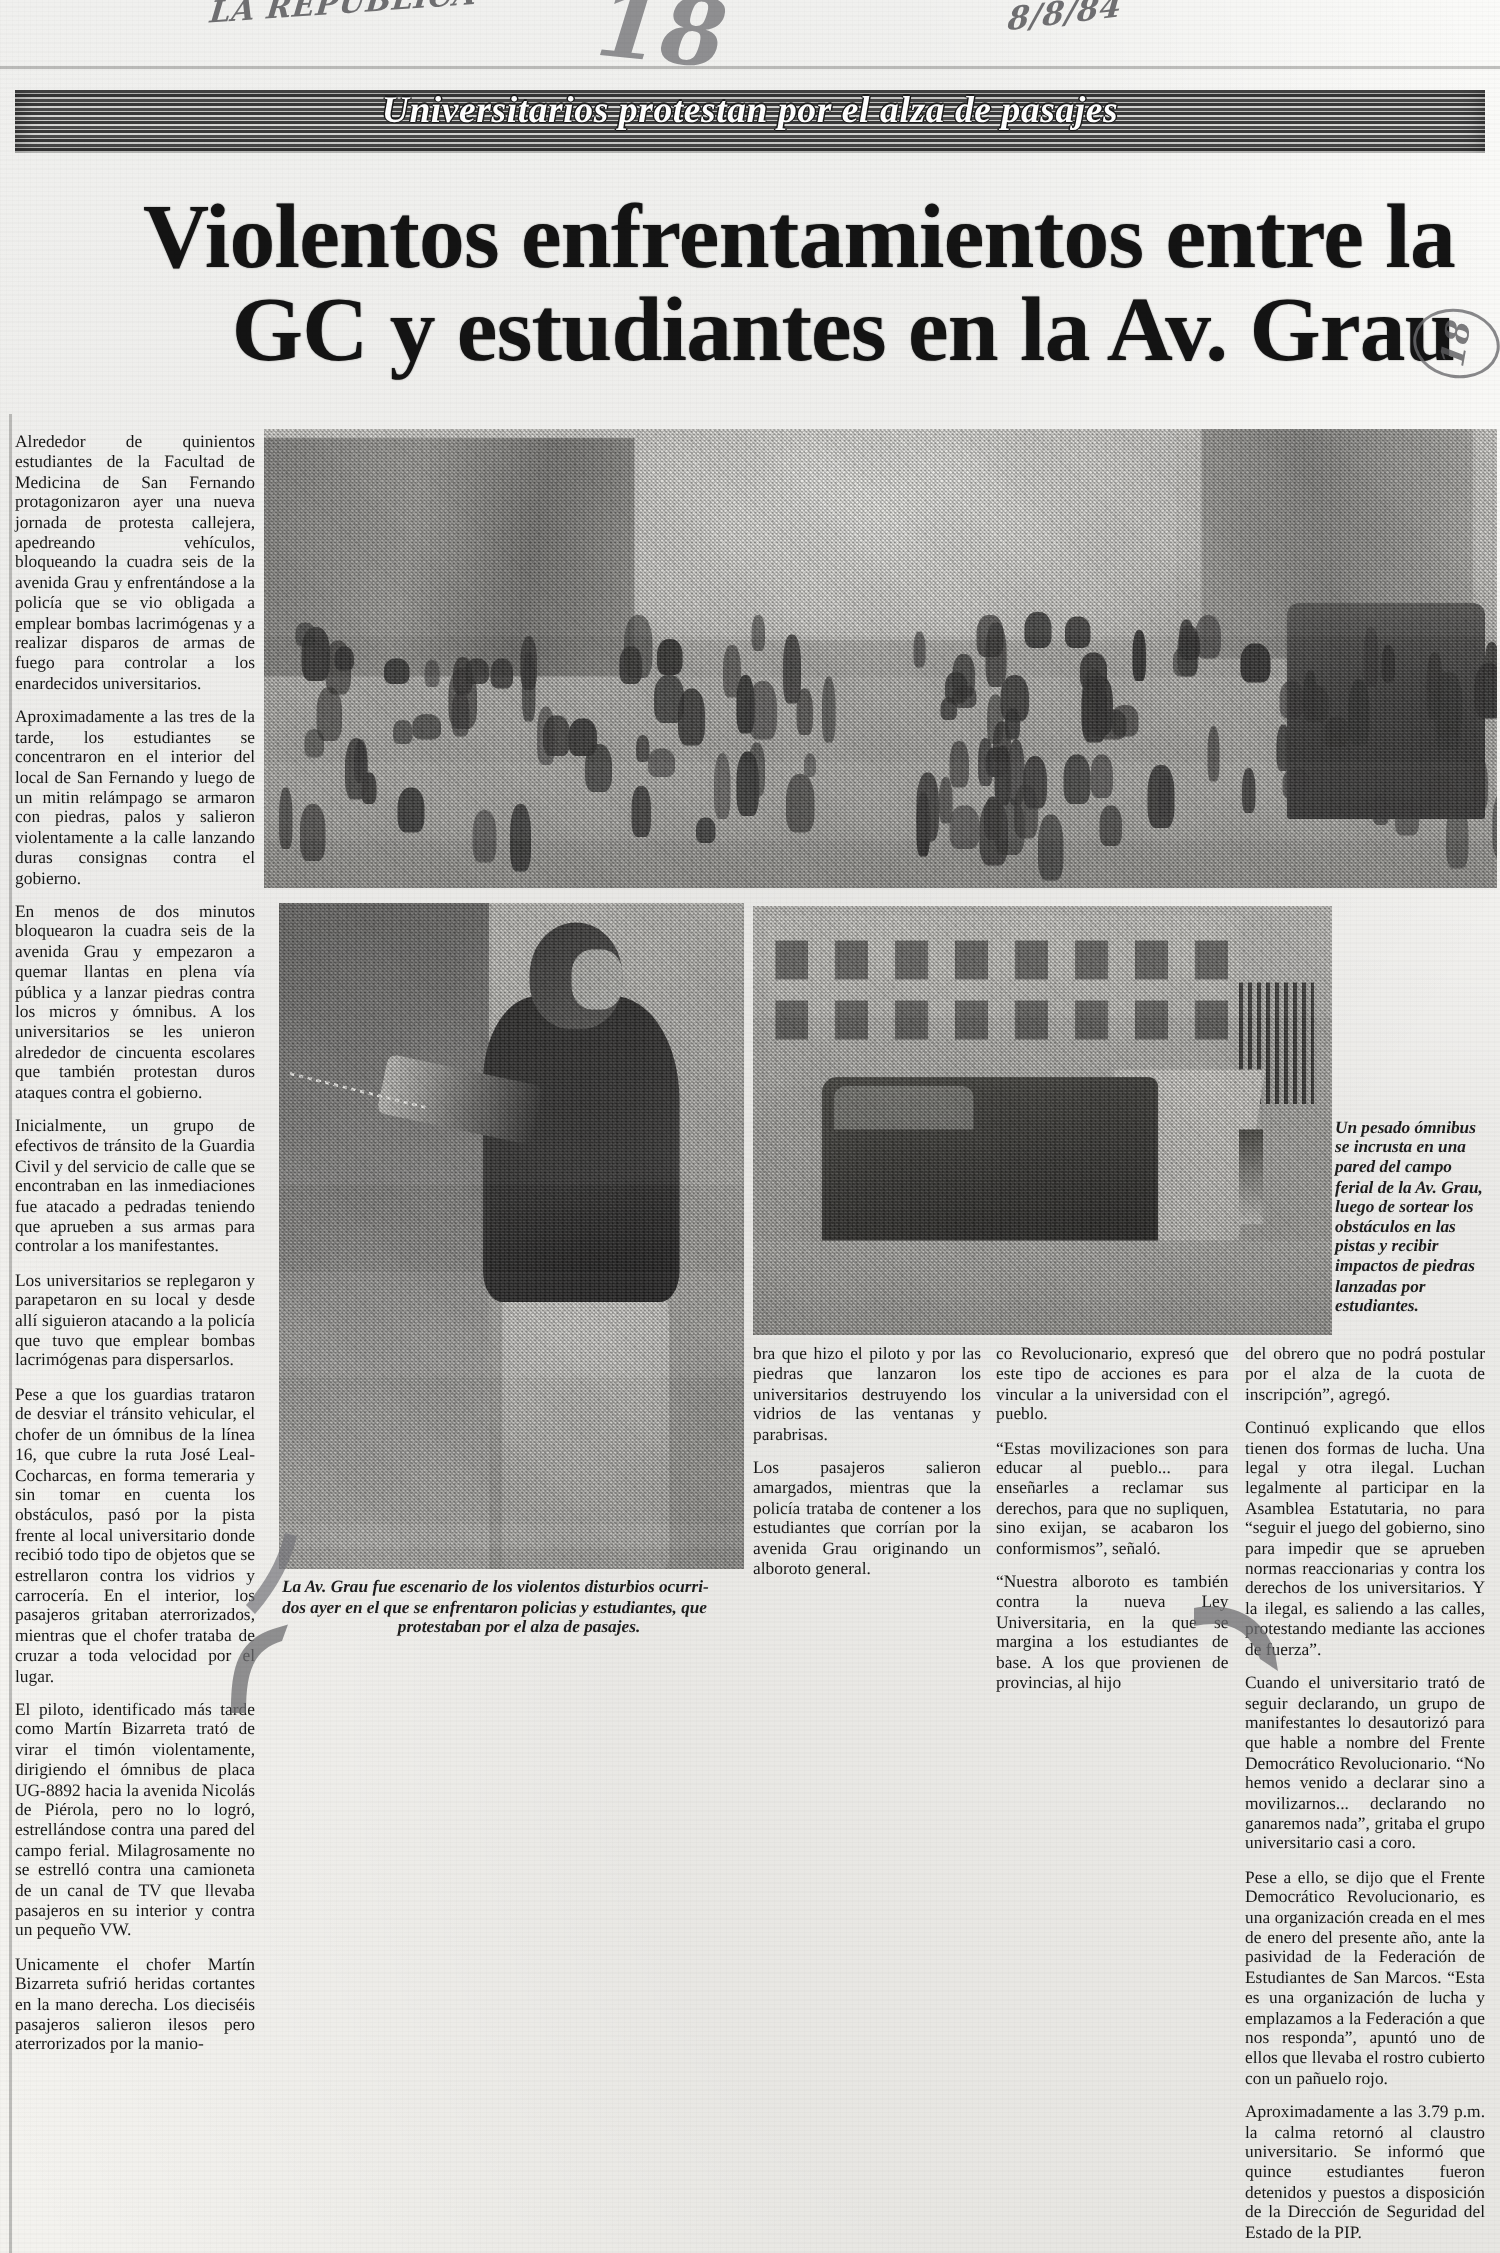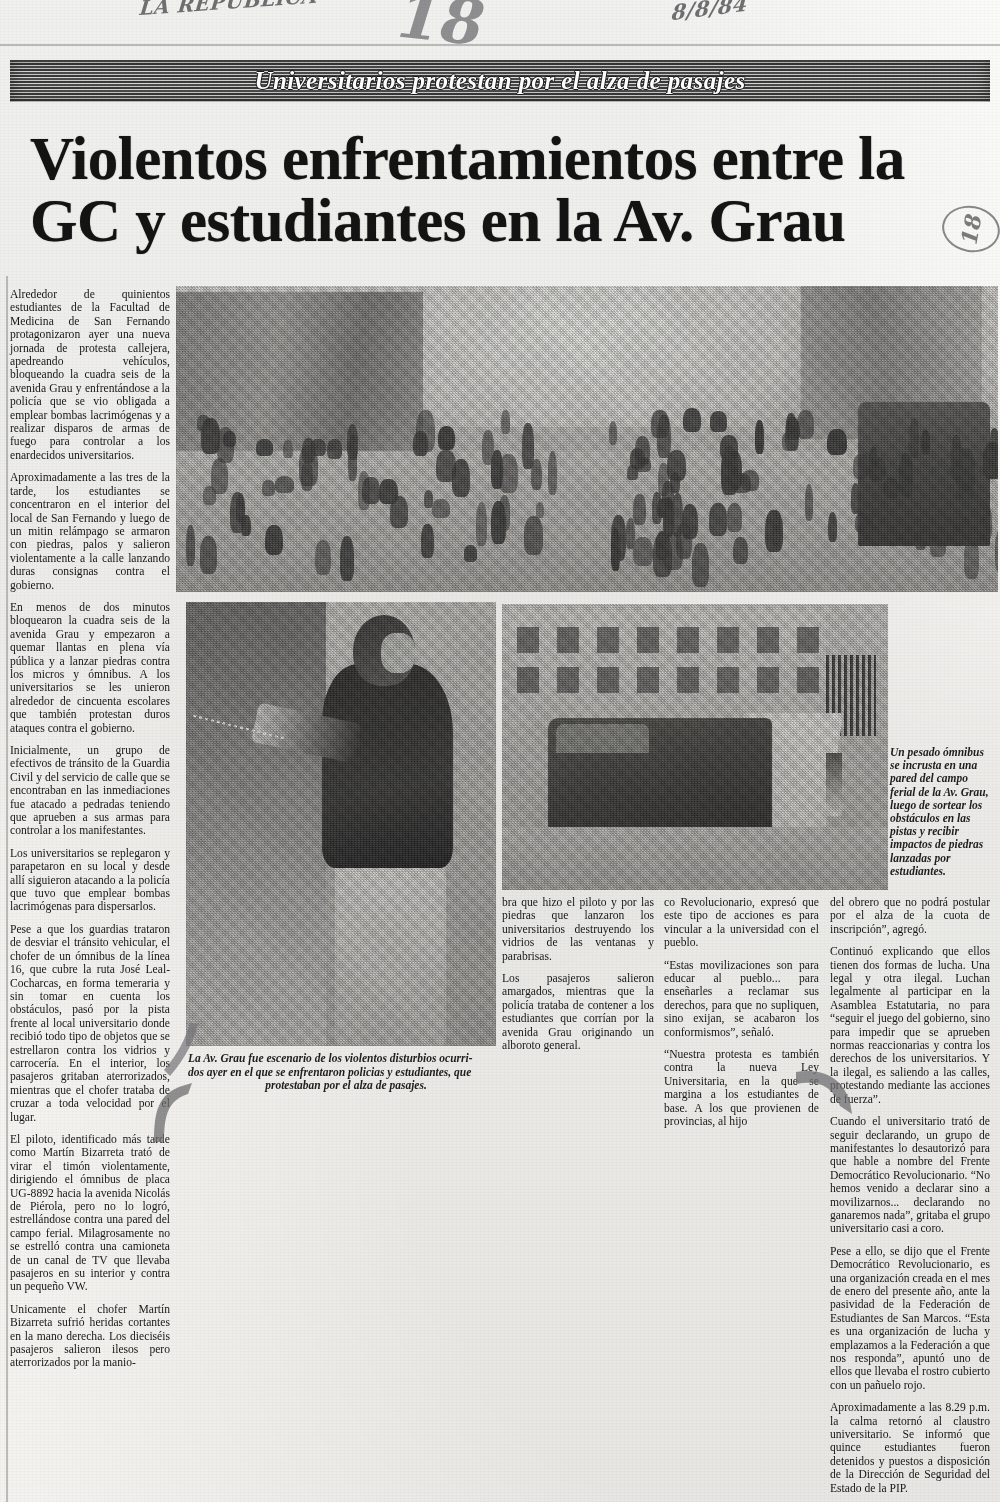--- a/index.html
+++ b/index.html
@@ -45,33 +45,33 @@
     display:flex;align-items:center;justify-content:center;
     transform:rotate(-80deg);opacity:.8;
     font-family:"DejaVu Serif",serif;
   }
   
   #kicker{
     position:absolute;left:10px;top:60px;width:980px;height:42px;
     background:
       repeating-linear-gradient(180deg,
         #4c4c4c 0 2px, #c9c9c7 2px 3px, #3a3a3a 3px 5px, #d8d8d6 5px 6px);
-    display:flex;align-items:center;justify-content:center;
+    display:flex;justify-content:center;
     box-shadow:inset 0 0 16px rgba(0,0,0,.35);
   }
   #kicker-text{
     color:#ffffff;font-style:italic;font-weight:700;font-size:25px;
     letter-spacing:.4px;font-family:"Liberation Serif",serif;
     text-shadow:0 1px 0 #1a1a1a, 0 -1px 0 #1a1a1a, 1px 0 0 #1a1a1a, -1px 0 0 #1a1a1a;
     white-space:nowrap;
   }
   
   #headline{
     position:absolute;left:30px;top:128px;width:940px;
-    text-align:left;color:#141414;
+    text-align:right;color:#141414;
   }
   .hl-line{
     font-family:"Liberation Serif",serif;font-weight:700;
     font-size:61px;line-height:62px;letter-spacing:-.5px;
     white-space:nowrap;
     text-shadow:0 0 1px rgba(0,0,0,.55);
   }
   
   .photo{position:absolute;overflow:hidden;background:#9a9a98;}
   .photo .halftone{
@@ -369,28 +369,28 @@
       <p>El piloto, identificado más tarde como Martín Bizarreta trató de virar el timón violentamente, dirigiendo el ómnibus de placa UG-8892 hacia la avenida Nicolás de Piérola, pero no lo logró, estrellándose contra una pared del campo ferial. Milagrosamente no se estrelló contra una camioneta de un canal de TV que llevaba pasajeros en su interior y contra un pequeño VW.</p>
       <p>Unicamente el chofer Martín Bizarreta sufrió heridas cortantes en la mano derecha. Los dieciséis pasajeros salieron ilesos pero aterrorizados por la manio-</p>
     </div>
   <div class="col" id="col-2">
       <p>bra que hizo el piloto y por las piedras que lanzaron los universitarios destruyendo los vidrios de las ventanas y parabrisas.</p>
       <p>Los pasajeros salieron amargados, mientras que la policía trataba de contener a los estudiantes que corrían por la avenida Grau originando un alboroto general.</p>
     </div>
   <div class="col" id="col-3">
       <p>co Revolucionario, expresó que este tipo de acciones es para vincular a la universidad con el pueblo.</p>
       <p>“Estas movilizaciones son para educar al pueblo... para enseñarles a reclamar sus derechos, para que no supliquen, sino exijan, se acabaron los conformismos”, señaló.</p>
-      <p>“Nuestra protesta es también contra la nueva Ley Universitaria, en la que se margina a los estudiantes de base. A los que provienen de provincias, al hijo</p>
+      <p>“Nuestra alboroto es también contra la nueva Ley Universitaria, en la que se margina a los estudiantes de base. A los que provienen de provincias, al hijo</p>
     </div>
   <div class="col" id="col-4">
       <p>del obrero que no podrá postular por el alza de la cuota de inscripción”, agregó.</p>
       <p>Continuó explicando que ellos tienen dos formas de lucha. Una legal y otra ilegal. Luchan legalmente al participar en la Asamblea Estatutaria, no para “seguir el juego del gobierno, sino para impedir que se aprueben normas reaccionarias y contra los derechos de los universitarios. Y la ilegal, es saliendo a las calles, protestando mediante las acciones de fuerza”.</p>
       <p>Cuando el universitario trató de seguir declarando, un grupo de manifestantes lo desautorizó para que hable a nombre del Frente Democrático Revolucionario. “No hemos venido a declarar sino a movilizarnos... declarando no ganaremos nada”, gritaba el grupo universitario casi a coro.</p>
       <p>Pese a ello, se dijo que el Frente Democrático Revolucionario, es una organización creada en el mes de enero del presente año, ante la pasividad de la Federación de Estudiantes de San Marcos. “Esta es una organización de lucha y emplazamos a la Federación a que nos responda”, apuntó uno de ellos que llevaba el rostro cubierto con un pañuelo rojo.</p>
-      <p>Aproximadamente a las 8.29 p.m. la calma retornó al claustro universitario. Se informó que quince estudiantes fueron detenidos y puestos a disposición de la Dirección de Seguridad del Estado de la PIP.</p>
+      <p>Aproximadamente a las 3.79 p.m. la calma retornó al claustro universitario. Se informó que quince estudiantes fueron detenidos y puestos a disposición de la Dirección de Seguridad del Estado de la PIP.</p>
     </div>
 
   <svg class="pen" id="pen-left" viewBox="0 0 70 70">
     <path d="M6 64 C6 34, 10 16, 34 8 L44 5 L40 16 C20 22, 16 38, 16 64 Z" fill="#6f6f72" opacity=".75"></path>
   </svg>
   <svg class="pen" id="pen-right" viewBox="0 0 74 74">
     <path d="M10 10 C34 6, 56 14, 64 40 L66 52 L54 44 C46 22, 30 18, 10 22 Z" fill="#6f6f72" opacity=".75"></path>
   </svg>
   <svg class="pen" id="pen-col1" viewBox="0 0 40 60">
     <path d="M30 2 C26 18, 18 34, 4 50 L10 56 C26 38, 34 20, 38 4 Z" fill="#75757a" opacity=".7"></path>

